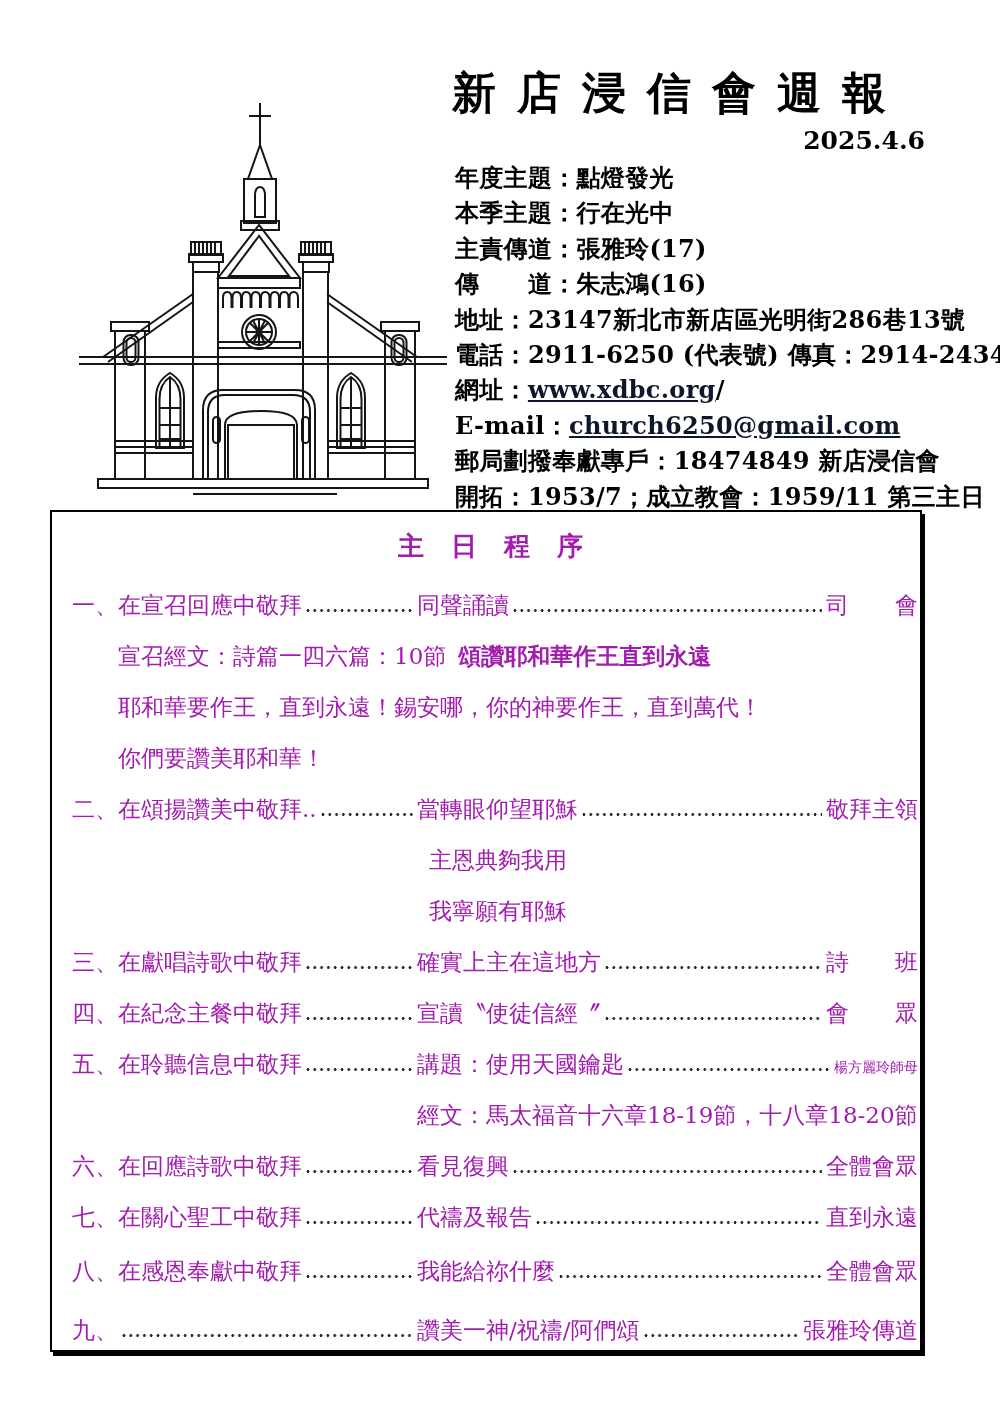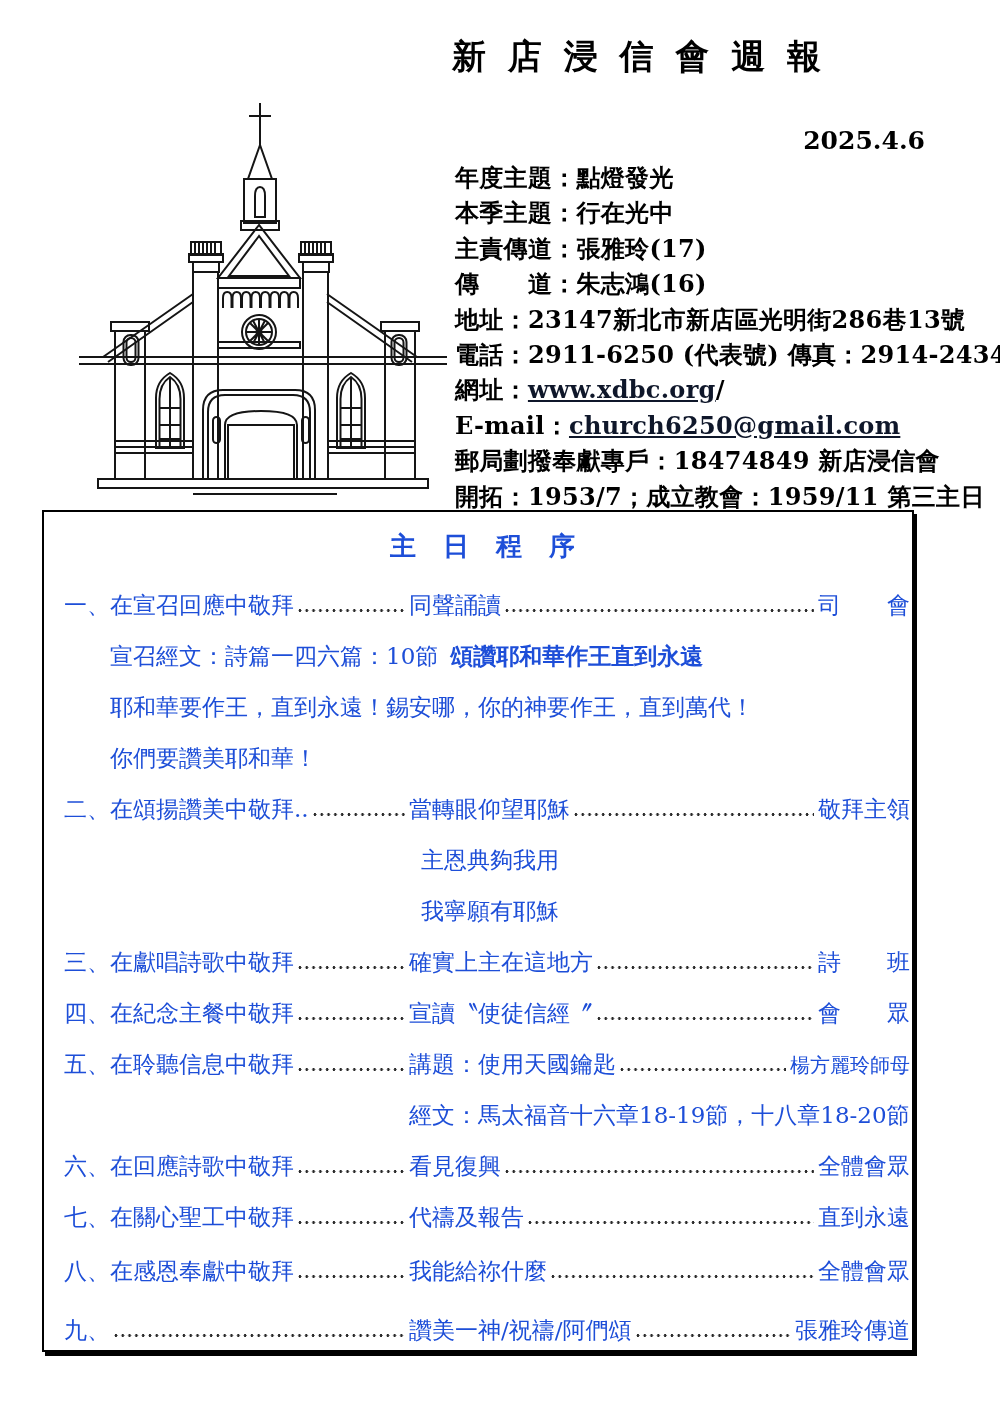--- a/index.html
+++ b/index.html
@@ -2,58 +2,58 @@
 <html><head>
 <meta charset="utf-8">
 <style>
   html,body { margin:0; padding:0; background:#fff; }
   .page {
     position:relative; width:1000px; height:1412px; background:#fff;
     font-family:"DejaVu Serif", serif; color:#000; overflow:hidden;
   }
   
   .title {
-    position:absolute; left:452px; top:34px; width:480px;
-    font-size:34px; font-weight:600; letter-spacing:5px; white-space:nowrap;
+    position:absolute; left:452px; top:64px; width:480px;
+    font-size:44px; font-weight:600; letter-spacing:5px; white-space:nowrap;font-family:Liberation Serif, serif;
   }
   .date {
     position:absolute; left:455px; top:126px; width:470px;
     text-align:right; font-size:25px; font-weight:bold;
   }
   .info { position:absolute; left:455px; top:160px; width:500px; }
   .info-line {
     height:35.4px; line-height:35.4px; font-size:24px; font-weight:bold;
     white-space:nowrap; letter-spacing:0.3px;
   }
   .link { color:#0f172a; text-decoration:underline; cursor:pointer; }
   
   .church { position:absolute; left:75px; top:95px; }
   .church path, .church rect, .church circle, .church line {
     fill:none; stroke:#151515; stroke-width:2;
   }
   
   .program-box {
-    position:absolute; left:42px; top:510px; width:872px; height:842px;
+    position:absolute; left:50px; top:510px; width:872px; height:842px;
     border:2px solid #000; box-shadow:3px 4px 0 0 #000; background:#fff;
-    box-sizing:border-box; padding:0 2px 0 20px; color:#1d4ed8;
+    box-sizing:border-box; padding:0 2px 0 20px; color:#a21caf;
   }
   .prog-heading {
     padding-top:16px; height:36px; line-height:36px; text-align:center;
     font-size:26px; font-weight:bold; letter-spacing:9px; margin-bottom:26px;
   }
   .prow { display:flex; align-items:baseline; height:51px; font-size:23px; }
   .prow span { white-space:nowrap; }
   .actwrap { display:flex; align-items:baseline; flex:0 0 345px; }
   .leader {
     flex:1 1 auto; min-width:10px; height:5px; margin:0 4px;
     background-image:radial-gradient(circle at 2px 2.5px, #2a2a2a 1.2px, transparent 1.7px);
     background-size:6.8px 5px; background-repeat:repeat-x;
   }
   .who { flex:0 0 auto;font-family:Liberation Serif, serif; }
-  .who.small { font-size:20px; }
+  .who.small { font-size:14px; }
   .sub1 { padding-left:46px; }
   .submid { padding-left:345px; }
   .submid.hymn { padding-left:357px; }
   .r8 { margin-top:3px; } .r9 { margin-top:8px; }
   b { font-weight:bold;margin-left:12px; }
 </style>
 </head>
 <body>
 
 <div class="page">

